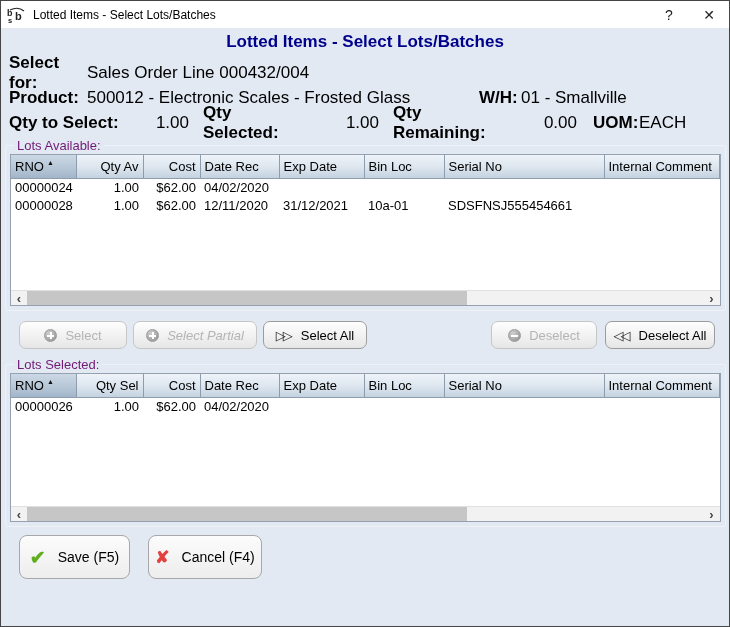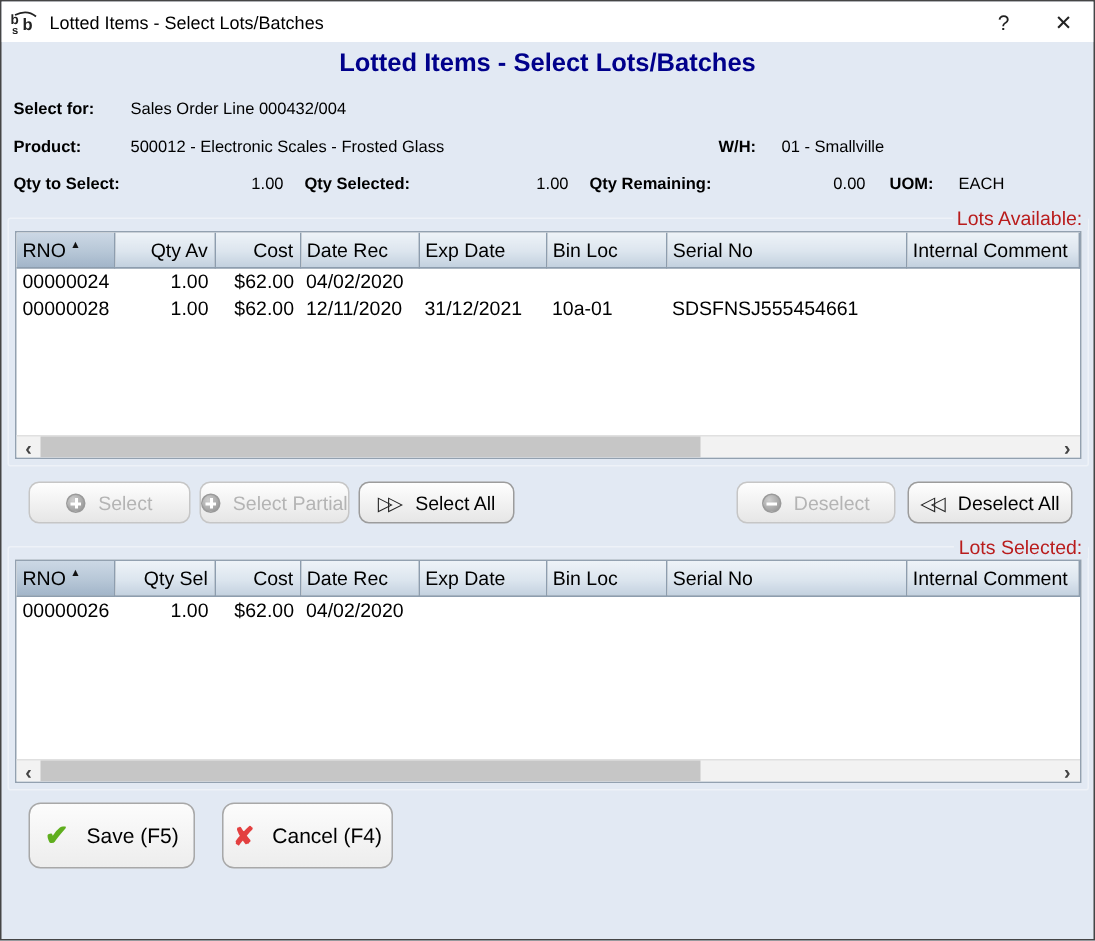--- a/index.html
+++ b/index.html
@@ -17,37 +17,37 @@
   .titlebar .title { flex:1 1 auto; }
   .tb-btn {
     width:40px; height:27px; display:flex; align-items:center; justify-content:center;
     font-size:14px; color:#222; cursor:default;
   }
   
   .hdr { text-align:center; color:#00008B; margin-top:3px; }
   .hdr .line1 { font-size:23px; font-weight:bold; line-height:26px; }
   .hdr .line2 { font-size:17px; font-weight:bold; line-height:21px; }
   
-  .info { margin:8px 8px 0 8px; font-size:11px; color:#000; }
+  .info { margin:8px 8px 0 8px; font-size:17px; color:#000; }
   .irow { display:flex; align-items:center; height:25px; }
   .lbl { font-weight:bold; }
   .w78 { flex:0 0 78px; }
   .val-prod { flex:0 0 392px; }
   .wh-lbl { flex:0 0 42px; font-weight:bold; }
   .q1l { flex:0 0 110px; } .q1v { flex:0 0 70px; text-align:right; }
   .q2l { flex:0 0 108px; margin-left:14px; } .q2v { flex:0 0 68px; text-align:right; }
   .q3l { flex:0 0 112px; margin-left:14px; } .q3v { flex:0 0 72px; text-align:right; }
   .q4l { flex:0 0 46px; margin-left:16px; }
   
   fieldset.group {
     margin:3px 4px 0 4px; border:1px solid #eef2f8; border-radius:2px;
     padding:1px 4px 4px 4px;
   }
   fieldset.group legend {
-    color:#b91c1c; font-size:13px; padding:0 3px; margin-left:4px;text-align:right;
+    color:#701a75; font-size:13px; padding:0 3px; margin-left:4px;
   }
   .grid-box {
     border:1px solid #93a1b0; background:#fff;
     display:flex; flex-direction:column; overflow:hidden;
   }
   .grid-box.available { height:152px; }
   .grid-box.selected  { height:149px; }
   table.lots-table { border-collapse:collapse; table-layout:fixed; width:708px; font-size:13px; }
   table.lots-table th {
     height:23px; font-weight:normal; text-align:left; padding:2px 4px;
@@ -79,21 +79,21 @@
   .hs-thumb { position:absolute; top:0; bottom:0; left:0; width:65%; background:#c6c6c6; }
   
   .actions { display:flex; align-items:center; margin:10px 14px 8px 18px; }
   .btn-mid {
     height:28px; border:1px solid #9c9c9c; border-radius:7px;
     background:linear-gradient(#fefefe,#e6e6e6);
     font-size:13px; color:#000; display:inline-flex; align-items:center;
     justify-content:center; gap:8px; font-family:inherit; cursor:default;
   }
   .btn-mid.disabled { color:#b4b4b4; border-color:#c6c6c6; }
-  .btn-select { width:108px; } .btn-partial { width:100px; margin-left:6px; }
+  .btn-select { width:108px; } .btn-partial { width:124px; margin-left:6px;font-style:italic; }
   .btn-selall { width:104px; margin-left:6px; }
   .btn-desel { width:106px; margin-left:auto; } .btn-desall { width:110px; margin-left:8px; }
   .circle-icon {
     width:13px; height:13px; border-radius:50%; position:relative; flex:0 0 auto;
     background:radial-gradient(circle at 35% 30%, #cfcfcf, #8e8e8e);
     border:1px solid #9a9a9a;
   }
   .circle-icon::before {
     content:""; position:absolute; left:2px; right:2px; top:5px; height:2px; background:#fff;
   }

